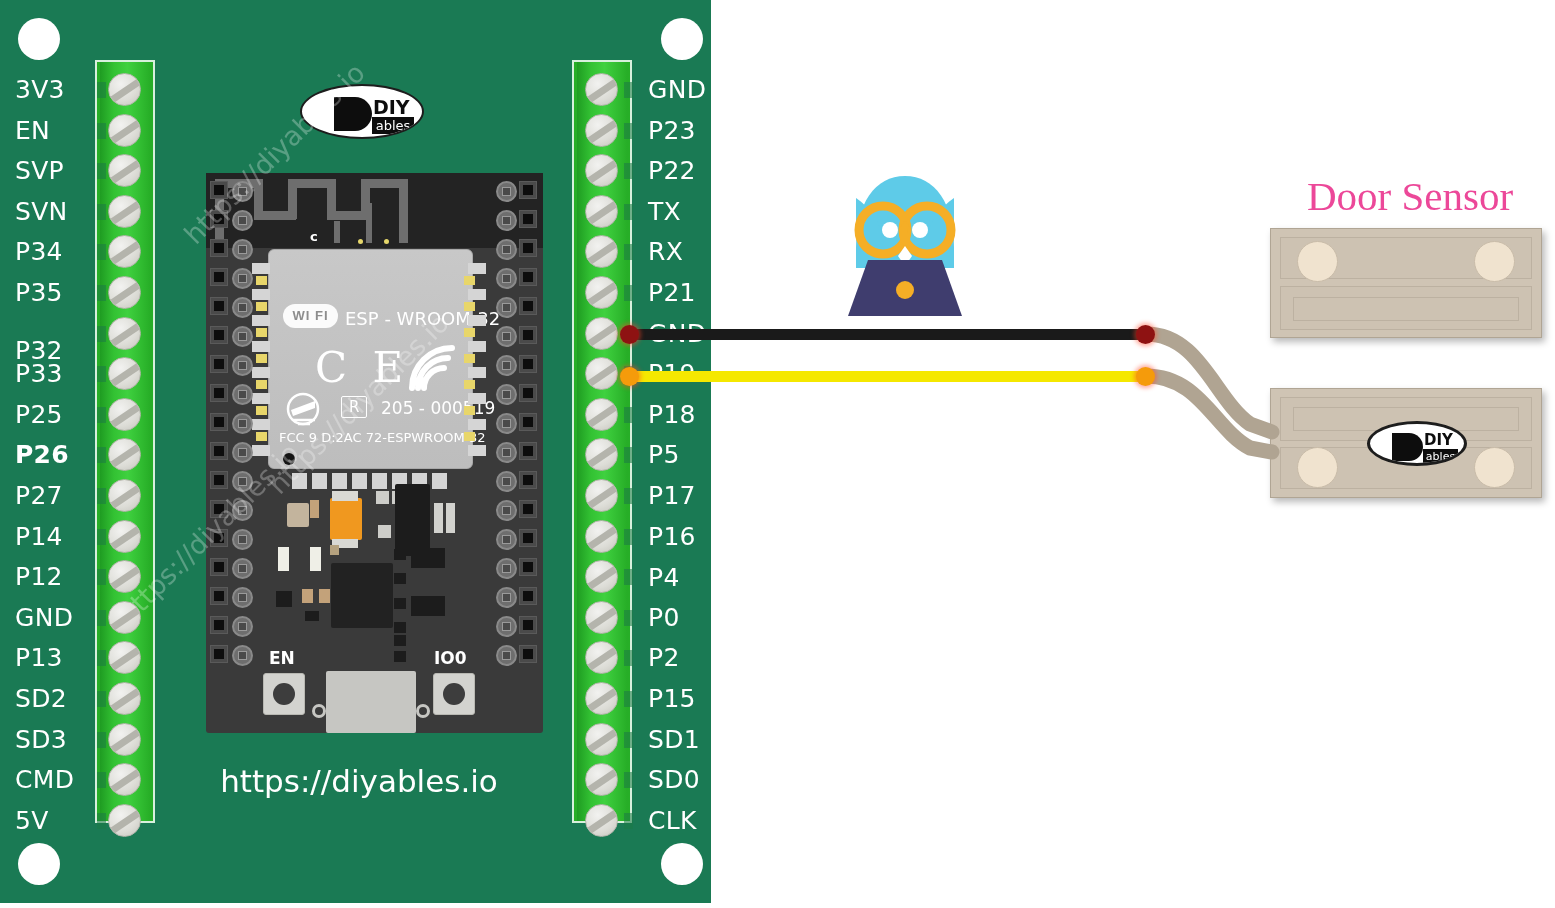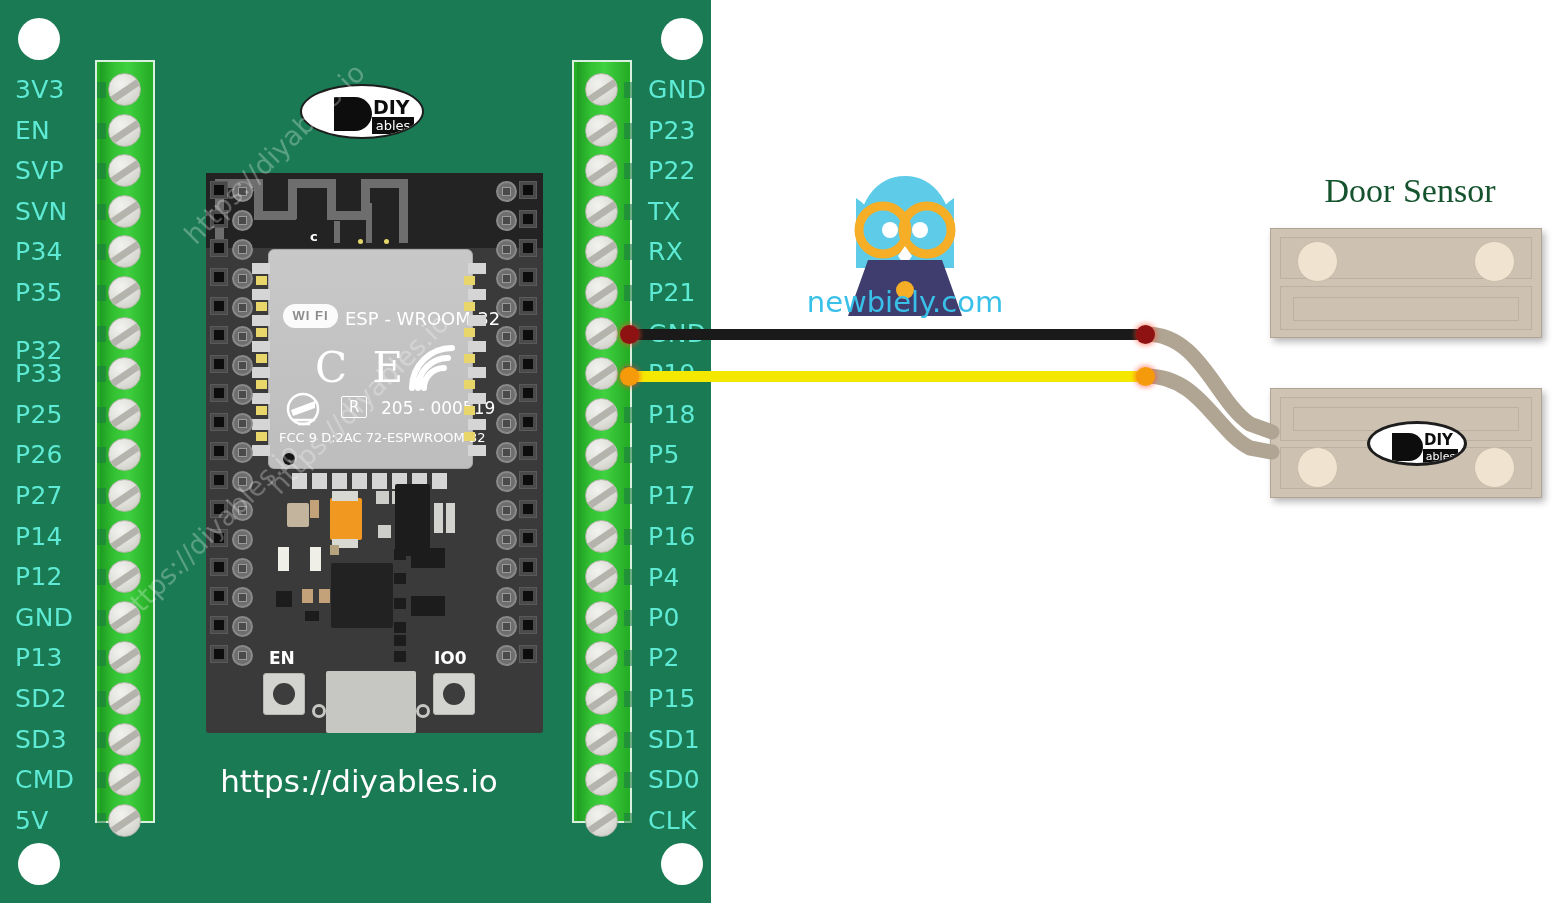--- a/index.html
+++ b/index.html
@@ -19,21 +19,21 @@
               border:2px solid #d8f0dd;box-sizing:border-box;}
   .term-strip .inner{position:absolute;left:3px;top:0;right:3px;bottom:0;
               background:linear-gradient(90deg,#1f9c22 0%,#33c233 28%,#3fd13f 55%,#27ae27 100%);}
   .screw{position:absolute;width:33px;height:33px;border-radius:50%;
          background:radial-gradient(circle at 38% 32%,#f2f2f0 0%,#dcdcd6 60%,#c3c3bb 100%);
          border:1px solid #b6b6ad;box-sizing:border-box;overflow:hidden;}
   .screw::after{content:"";position:absolute;left:-6px;top:13px;width:46px;height:7px;
          background:#b4b4ac;transform:rotate(-34deg);}
   .term-notch{position:absolute;width:9px;height:16px;background:#1b7a46;opacity:.55;}
 
-  .pin-label{position:absolute;color:#5eead4;font-size:25px;line-height:25px;
+  .pin-label{position:absolute;color:#ffffff;font-size:25px;line-height:25px;
              font-family:"DejaVu Sans",sans-serif;letter-spacing:.3px;}
   .pin-label.r{left:648px;}
   .pin-label.l{left:15px;}
 
   
   #devmod{position:absolute;left:206px;top:173px;width:337px;height:560px;
           background:#3a3a3a;border-radius:3px;}
   #antenna{position:absolute;left:0;top:0;width:337px;height:75px;background:#232323;}
   .ant-tr{position:absolute;background:#6e6e6e;}
   #shield{position:absolute;left:62px;top:76px;width:205px;height:220px;
@@ -85,21 +85,21 @@
   .logo-ables{position:absolute;background:#0d0d0d;color:#ffffff;
       font-family:"DejaVu Sans",sans-serif;text-align:center;line-height:1;}
 
   
   #nb{position:absolute;left:830px;top:168px;width:150px;height:155px;}
   #nb-text{position:absolute;left:795px;top:285px;width:220px;text-align:center;
      color:#39c0e8;font-size:29px;font-family:"DejaVu Sans",sans-serif;}
 
   
   #ds-title{position:absolute;left:1270px;top:172px;width:280px;text-align:center;
-     color:#14532d;font-size:34px;font-family:"Liberation Serif",serif;}
+     color:#ec4899;font-size:41px;font-family:"Liberation Serif",serif;}
   .sensor{position:absolute;width:272px;background:#cfc4b4;
      border:1px solid #b0a594;box-sizing:border-box;
      box-shadow:3px 4px 7px rgba(0,0,0,.28);}
   .sen-band{position:absolute;background:#cdc2b2;border:1px solid #bcb1a1;box-sizing:border-box;}
   .sen-hole{position:absolute;width:41px;height:41px;border-radius:50%;
      background:#f0e3cf;border:1px solid #c9bca9;box-sizing:border-box;}
 
   
   .wire{position:absolute;height:11px;border-radius:2px;}
   .wterm{position:absolute;width:19px;height:19px;border-radius:50%;
@@ -485,21 +485,21 @@
       <div class="term-notch" style="left: 97px; top: 325.6px;"></div>
       <div class="pin-label l" style="top: 338px;">P32</div>
       <div class="screw" style="left: 108px; top: 357.2px;"></div>
       <div class="term-notch" style="left: 97px; top: 366.2px;"></div>
       <div class="pin-label l" style="top: 361.2px;">P33</div>
       <div class="screw" style="left: 108px; top: 397.8px;"></div>
       <div class="term-notch" style="left: 97px; top: 406.8px;"></div>
       <div class="pin-label l" style="top: 401.8px;">P25</div>
       <div class="screw" style="left: 108px; top: 438.4px;"></div>
       <div class="term-notch" style="left: 97px; top: 447.4px;"></div>
-      <div class="pin-label l" style="top: 442.4px;">P26</div>
+      <div class="pin-label l" style="top: 442.4px; font-weight: bold;">P26</div>
       <div class="screw" style="left: 108px; top: 479px;"></div>
       <div class="term-notch" style="left: 97px; top: 488px;"></div>
       <div class="pin-label l" style="top: 483px;">P27</div>
       <div class="screw" style="left: 108px; top: 519.6px;"></div>
       <div class="term-notch" style="left: 97px; top: 528.6px;"></div>
       <div class="pin-label l" style="top: 523.6px;">P14</div>
       <div class="screw" style="left: 108px; top: 560.2px;"></div>
       <div class="term-notch" style="left: 97px; top: 569.2px;"></div>
       <div class="pin-label l" style="top: 564.2px;">P12</div>
       <div class="screw" style="left: 108px; top: 600.8px;"></div>
@@ -587,21 +587,20 @@
       <circle cx="53" cy="62" r="24" fill="none" stroke="#f5ae26" stroke-width="9"></circle>
       <circle cx="97" cy="62" r="24" fill="none" stroke="#f5ae26" stroke-width="9"></circle>
       <path d="M70,60 L80,60 L75,52 Z" fill="#f5ae26"></path>
       <circle cx="60" cy="62" r="8" fill="#ffffff"></circle>
       <circle cx="90" cy="62" r="8" fill="#ffffff"></circle>
       <path d="M75,78 L82,88 L75,98 L68,88 Z" fill="#ffffff"></path>
       <path d="M38,92 L112,92 L132,148 L18,148 Z" fill="#3f3d6e" rx="8"></path>
       <circle cx="75" cy="122" r="9" fill="#f5ae26"></circle>
     </svg>
   </div>
-  <div id="nb-text">newbiely.com</div>
 
   <div id="ds-title">Door Sensor</div>
 
   <div class="sensor" style="left:1270px;top:228px;height:110px;">
     <div class="sen-band" style="left:9px;top:8px;right:9px;height:42px;"></div>
     <div class="sen-hole" style="left:26px;top:12px;"></div>
     <div class="sen-hole" style="left:203px;top:12px;"></div>
     <div class="sen-band" style="left:9px;top:57px;right:9px;height:44px;"></div>
     <div class="sen-band" style="left:22px;top:68px;right:22px;height:24px;"></div>
   </div>

